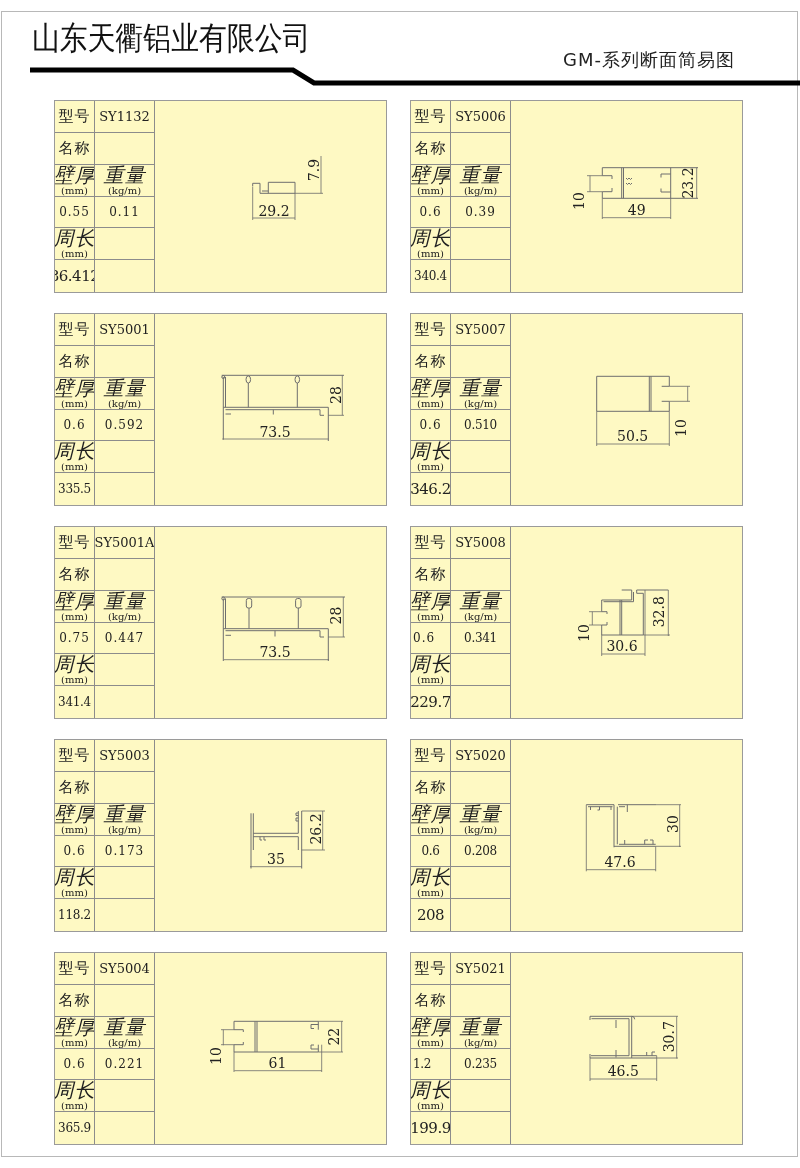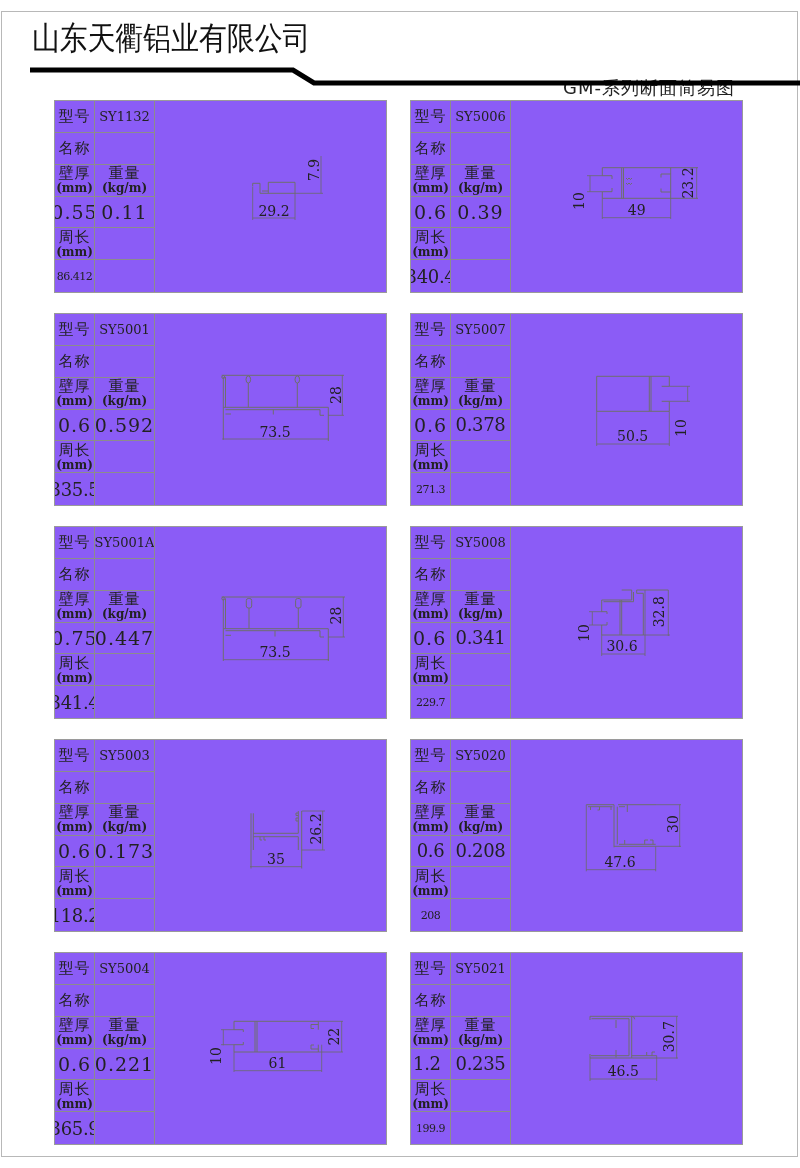--- a/index.html
+++ b/index.html
@@ -1,34 +1,34 @@
 <!DOCTYPE html>
 <html><head>
 <meta charset="utf-8">
 <style>
   html, body { margin:0; padding:0; }
   body { width:800px; height:1168px; position:relative; background:#ffffff; overflow:hidden; font-family:"DejaVu Serif", serif; color:#222; }
   .frame { position:absolute; left:1px; top:11px; width:797px; height:1146px; border:1px solid #b8b8b8; box-sizing:border-box; }
   .title { position:absolute; left:32px; top:19px; font-family:"DejaVu Sans", sans-serif; font-size:32px; line-height:38px; transform:scaleX(0.87); transform-origin:0 0; color:#111; white-space:nowrap; }
-  .subtitle { position:absolute; left:563px; top:47px; font-family:"DejaVu Sans", sans-serif; font-size:18px; line-height:26px; letter-spacing:1px; color:#222; white-space:nowrap;margin-top:28px; }
+  .subtitle { position:absolute; left:563px; top:47px; font-family:"DejaVu Sans", sans-serif; font-size:18px; line-height:26px; letter-spacing:1px; color:#222; white-space:nowrap; }
   .rule { position:absolute; left:0; top:0; width:800px; height:100px; }
 
   .card { position:absolute; width:333px; height:193px; border:1px solid #9a9a9a; box-sizing:border-box;
-          display:grid; grid-template-columns:40px 60px 1fr; grid-template-rows:repeat(6, 1fr); background:#8b5cf6; }
+          display:grid; grid-template-columns:40px 60px 1fr; grid-template-rows:repeat(6, 1fr); background:#fef9c3; }
   .cell { border-right:1px solid #8c8c8c; border-bottom:1px solid #8c8c8c; display:flex; align-items:center; justify-content:center;
           font-size:14px; color:#222; overflow:hidden; white-space:nowrap; box-sizing:border-box; }
   .cell.last { border-bottom:none; }
   .lbl { font-size:15px; letter-spacing:1px; }
   .lbl2 { flex-direction:column; line-height:1; }
-  .lbl2 .main { font-size:15px; letter-spacing:1px; }
-  .lbl2 .unit { font-size:12px; margin-top:1px; letter-spacing:0;font-weight:bold; }
+  .lbl2 .main { font-size:20px; letter-spacing:1px;font-style:italic; }
+  .lbl2 .unit { font-size:10px; margin-top:1px; letter-spacing:0; }
   .model { font-size:13px; letter-spacing:0; }
-  .val { font-size:19px; letter-spacing:1px; }
-  .val.n { font-size:18px; letter-spacing:-0.3px;text-align:right; }
-  .val.xn { font-size:11px; letter-spacing:-0.5px; }
+  .val { font-size:12px; letter-spacing:1px; }
+  .val.n { font-size:12px; letter-spacing:-0.3px;text-align:right; }
+  .val.xn { font-size:15px; letter-spacing:-0.5px; }
   .val.left { justify-content:flex-start; padding-left:2px; }
   .draw { grid-column:3; grid-row:1 / 7; position:relative; }
   .draw svg { position:absolute; left:0; top:0; width:100%; height:100%; }
   svg .p { fill:none; stroke:#6e6e6e; stroke-width:1; }
   svg .d { fill:none; stroke:#6a6a6a; stroke-width:0.8; }
   svg text { font-family:"DejaVu Serif", serif; font-size:14px; fill:#222; }
 </style>
 </head>
 <body>
 
@@ -155,27 +155,27 @@
   <div class="cell"></div>
   <div class="cell lbl2">
       <span class="main">壁厚</span>
       <span class="unit">(mm)</span>
     </div>
   <div class="cell lbl2">
       <span class="main">重量</span>
       <span class="unit">(kg/m)</span>
     </div>
   <div class="cell val">0.6</div>
-  <div class="cell val n">0.378</div>
-  <div class="cell lbl2">
-      <span class="main">周长</span>
-      <span class="unit">(mm)</span>
-    </div>
-  <div class="cell"></div>
-  <div class="cell val xn last">271.3</div>
+  <div class="cell val n">0.510</div>
+  <div class="cell lbl2">
+      <span class="main">周长</span>
+      <span class="unit">(mm)</span>
+    </div>
+  <div class="cell"></div>
+  <div class="cell val xn last">346.2</div>
   <div class="cell last"></div>
 </div>
 
 <div class="card" style="left:54px;top:526px">
   <div class="cell lbl">型号</div>
   <div class="cell model">SY5001A</div>
   <div class="draw">
     <svg viewBox="155 527 231 191">
       <path class="p" d="M221.7 597 H345 M223.3 598.5 V661 M225.5 598.5 V628.7 M223.3 628.7 H320 M225.5 630.7 H320 V637 H324 M320 628.7 H328.3 V661 M225.5 635.3 H231 M275 630.7 V636.5 M249 608 V628.7 M298.3 608 V628.7"></path>
       <circle class="p" cx="223.3" cy="598.5" r="1.5"></circle>

